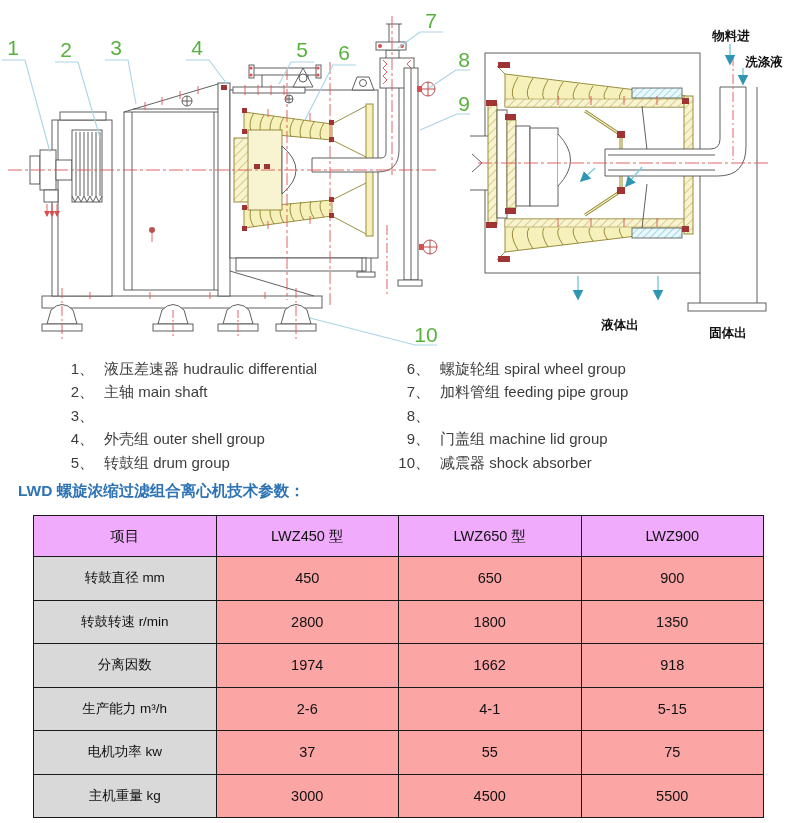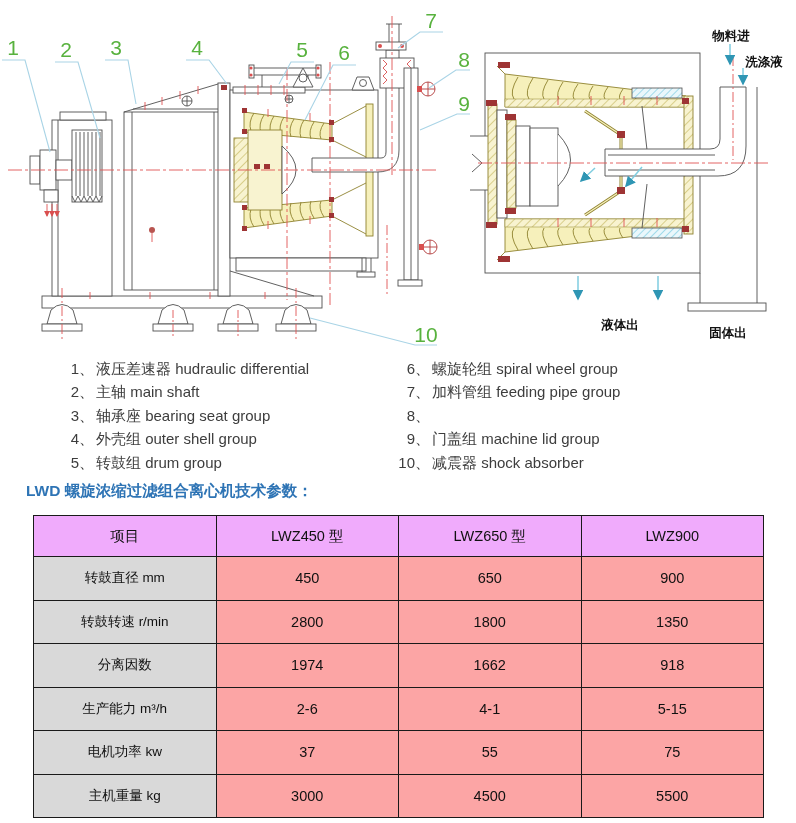--- a/index.html
+++ b/index.html
@@ -11,23 +11,23 @@
   .flowlab{fill:#111;font-size:12.5px;font-weight:bold;}
   
   .parts{position:absolute;top:357px;left:0;width:796px;display:flex;}
   .pl-col{display:flex;flex-direction:column;}
   .pl-col.left{margin-left:58px;width:300px;}
   .pl-col.right{margin-left:24px;}
   .pl-line{display:flex;line-height:23.4px;font-size:15px;color:#3d3d3d;}
   .pl-num{display:inline-block;text-align:right;}
   .left .pl-num{width:36px;}
   .right .pl-num{width:48px;}
-  .pl-text{margin-left:2px;white-space:nowrap;}
+  .pl-text{margin-left:10px;white-space:nowrap;}
   
-  .tbl-title{position:absolute;left:26px;top:481px;font-size:15.5px;font-weight:bold;color:#2e74b5;}
+  .tbl-title{position:absolute;left:18px;top:481px;font-size:15.5px;font-weight:bold;color:#2e74b5;}
   
   .spec{position:absolute;left:33px;top:515px;width:731px;border-collapse:collapse;table-layout:fixed;}
   .spec th,.spec td{border:1px solid #1a1a1a;text-align:center;vertical-align:middle;
         font-size:14.5px;color:#111;font-weight:normal;padding:0;}
   .spec th{height:40px;background:#f0abfc;}
   .spec td{height:42.5px;background:#fca5a5;}
   .spec td.lbl{background:#d9d9d9;font-size:13.5px;}
 </style>
 </head>
 <body>
@@ -395,21 +395,20 @@
       <div class="pl-line">
           <span class="pl-num">1、</span>
           <span class="pl-text">液压差速器 hudraulic differential</span>
         </div>
       <div class="pl-line">
           <span class="pl-num">2、</span>
           <span class="pl-text">主轴 main shaft</span>
         </div>
       <div class="pl-line">
           <span class="pl-num">3、</span>
-          <span class="pl-text">轴承座 bearing seat group</span>
         </div>
       <div class="pl-line">
           <span class="pl-num">4、</span>
           <span class="pl-text">外壳组 outer shell group</span>
         </div>
       <div class="pl-line">
           <span class="pl-num">5、</span>
           <span class="pl-text">转鼓组 drum group</span>
         </div>
     </div>

